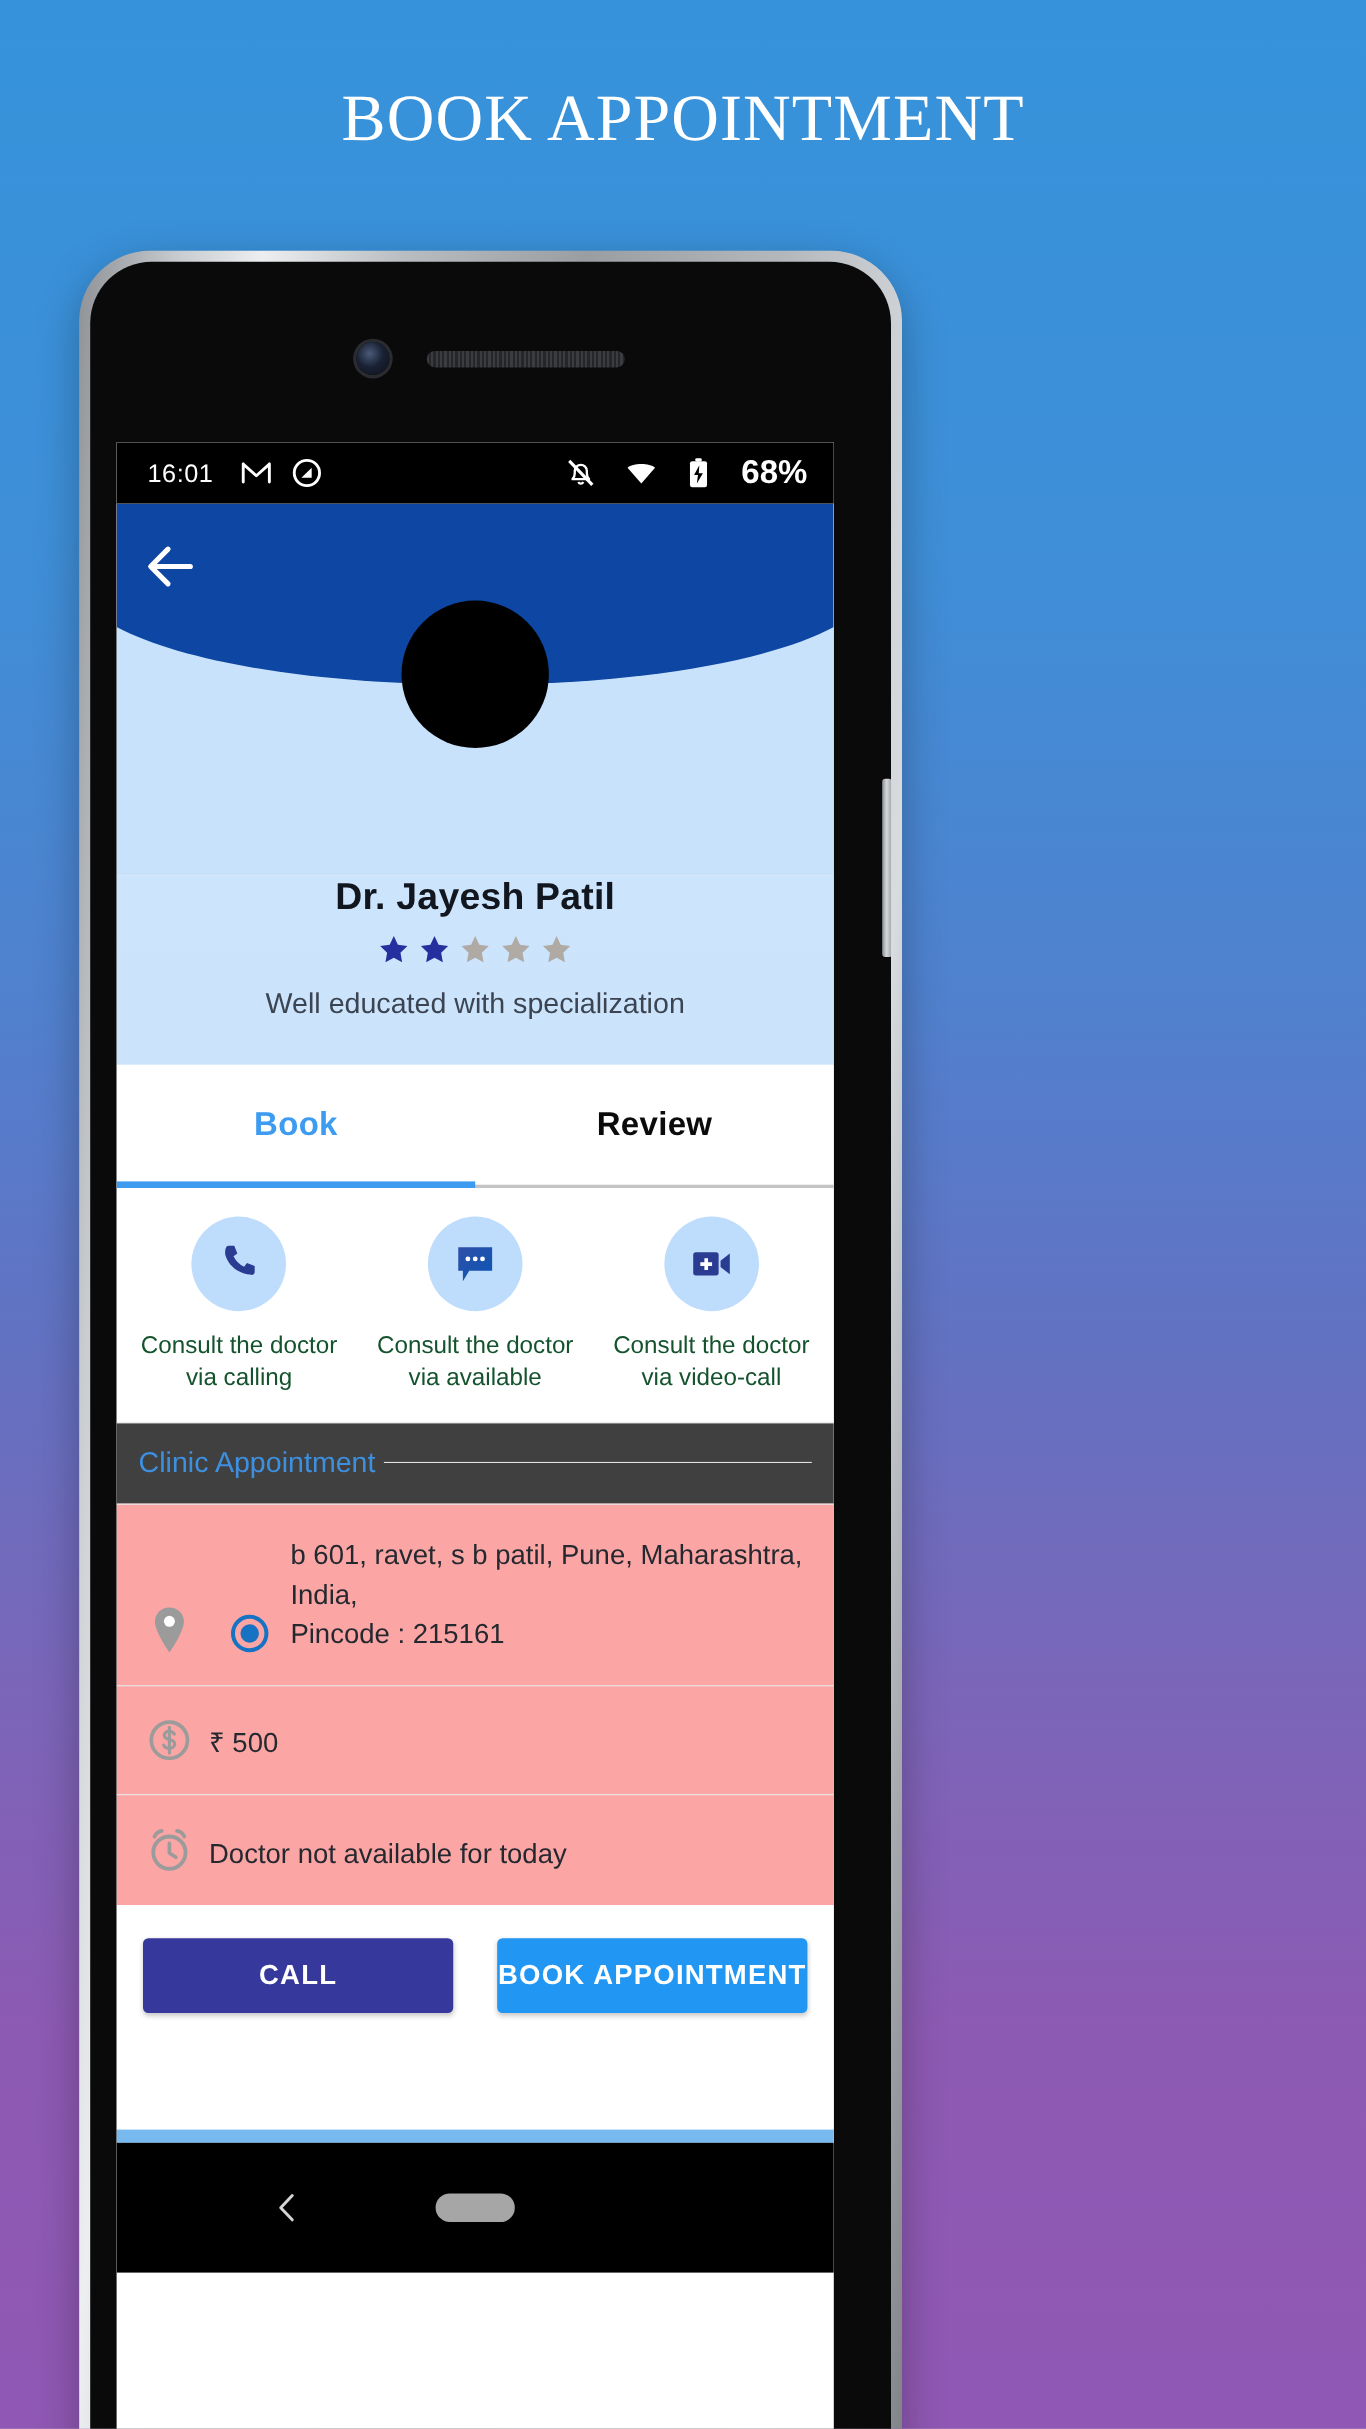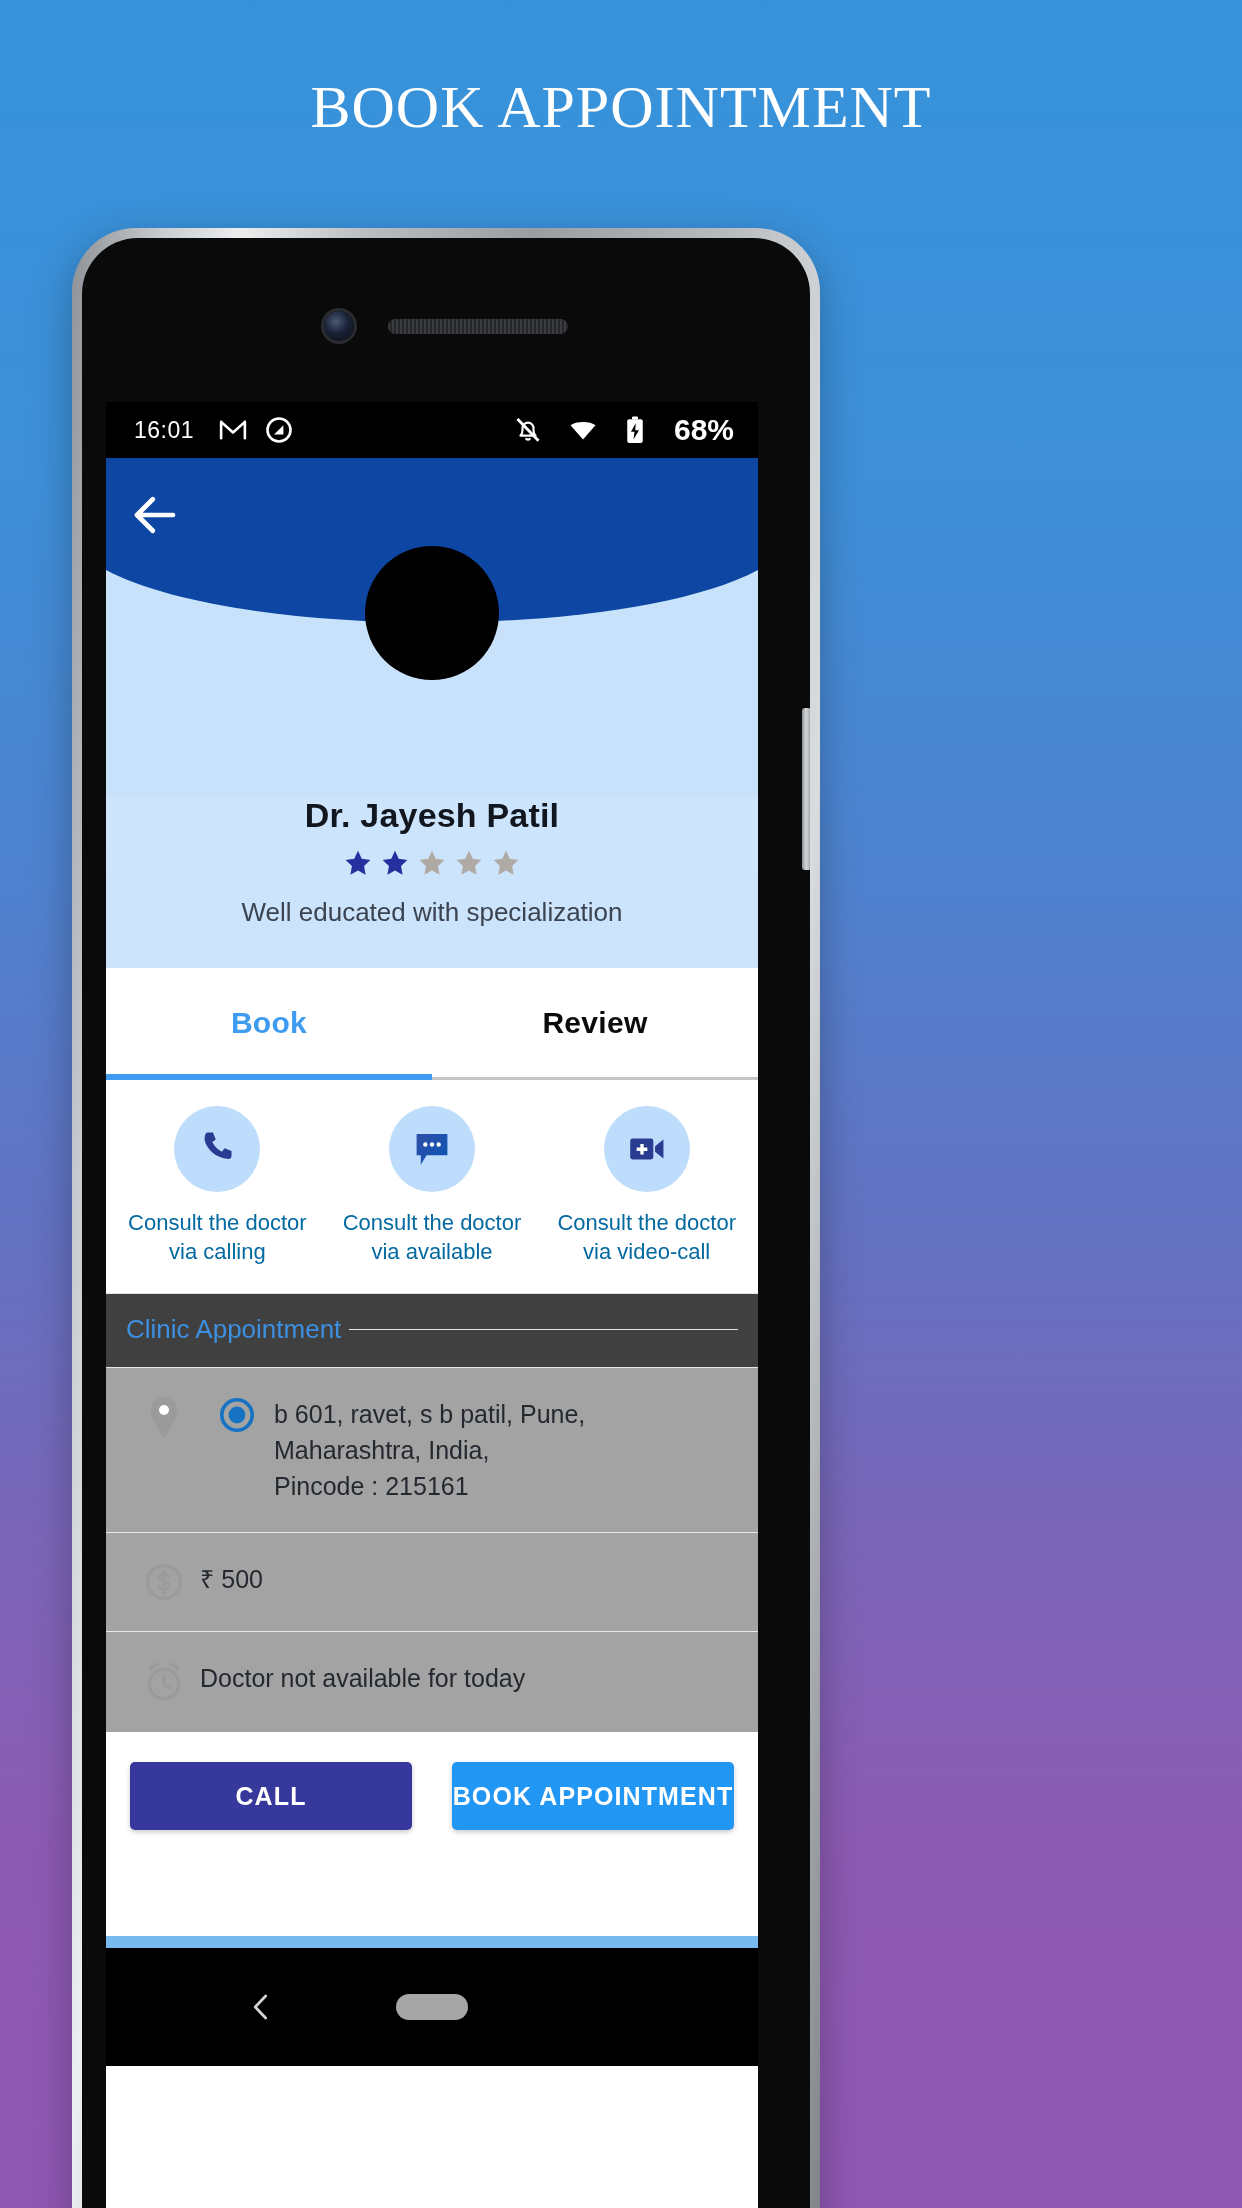--- a/index.html
+++ b/index.html
@@ -178,44 +178,44 @@
     flex:1;
     display:flex; flex-direction:column; align-items:center;
     gap:16px;
   }
   .consult-circle{
     width:86px;height:86px;border-radius:50%;
     background:#bedcfb;
     display:flex;align-items:center;justify-content:center;
   }
   .consult-label{
-    font-size:22px; color:#0369a1;
+    font-size:22px; color:#14532d;
     text-align:center; line-height:1.33;
   }
 
   
   .section-head{
     display:flex; align-items:center;
     padding:20px 20px 22px 20px;
     background:#404040;
   }
   .section-title{
     font-size:26px; color:#3d8fe0; font-weight:400;
     white-space:nowrap;
   }
   .section-rule{
     flex:1; height:1px; background:#e2e2e2; margin-left:8px;
   }
 
   
   .info-row{
-    display:flex; align-items:flex-start;
-    padding:28px 22px;
+    display:flex; align-items:flex-end;
+    padding:28px 12px;
     border-top:1px solid #e8e8e8;
-    background:#a3a3a3;
+    background:#fca5a5;
     gap:0;
   }
   .info-icon{
     width:72px; flex:0 0 72px;
     display:flex;align-items:center;justify-content:center;
   }
   .radio-cell{
     width:74px; flex:0 0 74px;
     display:flex;align-items:center;justify-content:center;
   }

